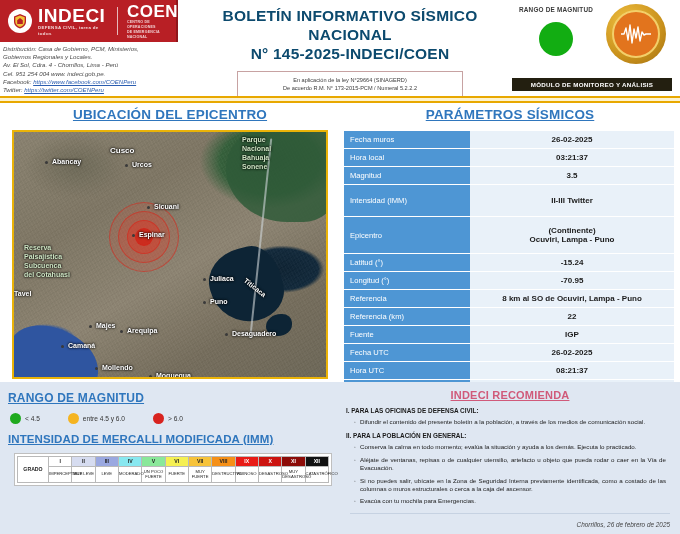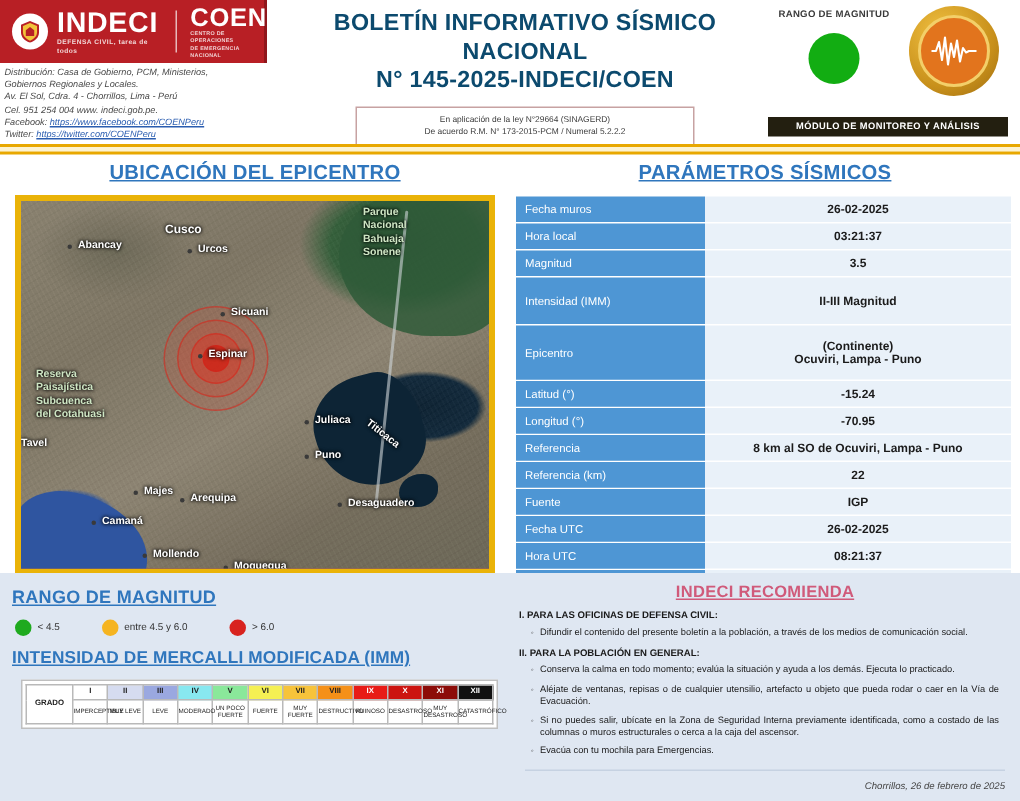--- a/index.html
+++ b/index.html
@@ -91,21 +91,21 @@
   .col-right{position:absolute;left:340px;top:0;width:340px;}
 
   .section-title{
     text-align:center;color:#2f76bd;font-size:13.5px;font-weight:bold;
     text-decoration:underline;letter-spacing:.2px;padding-top:2px;
   }
 
   
   .map{
     position:relative;margin:8px auto 0;width:312px;height:245px;
-    border:4px solid #eab308;overflow:hidden;
+    border:2px solid #eab308;overflow:hidden;
     background:#4c1d95;
   }
   .map-base{
     position:absolute;inset:0;
     background:
       radial-gradient(ellipse 60px 34px at 86% 56%, #0e2333 0%, #12293b 60%, rgba(20,45,62,0) 70%),
       radial-gradient(ellipse 46px 26px at 10% 86%, #2b4e8e 0%, #35589a 60%, rgba(53,88,154,0) 72%),
       radial-gradient(ellipse 90px 60px at 82% 12%, #2c5133 0%, #35603b 55%, rgba(53,96,59,0) 78%),
       radial-gradient(ellipse 70px 44px at 20% 14%, #6e6a58 0%, rgba(110,106,88,0) 75%),
       linear-gradient(150deg,#8a8270 0%,#7e7664 30%,#8d8472 55%,#756d5c 78%,#6d6858 100%);
@@ -362,21 +362,21 @@
           <tr>
               <td class="k">Hora local</td>
               <td class="v">03:21:37</td>
             </tr>
           <tr>
               <td class="k">Magnitud</td>
               <td class="v">3.5</td>
             </tr>
           <tr class="tall">
               <td class="k">Intensidad (IMM)</td>
-              <td class="v">II-III Magnitud</td>
+              <td class="v">II-III Twitter</td>
             </tr>
           <tr class="tall2">
               <td class="k">Epicentro</td>
             <td class="v">
               <span class="sub">(Continente)</span>
               <span class="sub">Ocuviri, Lampa - Puno</span>
             </td>
             </tr>
           <tr>
               <td class="k">Latitud (°)</td>

